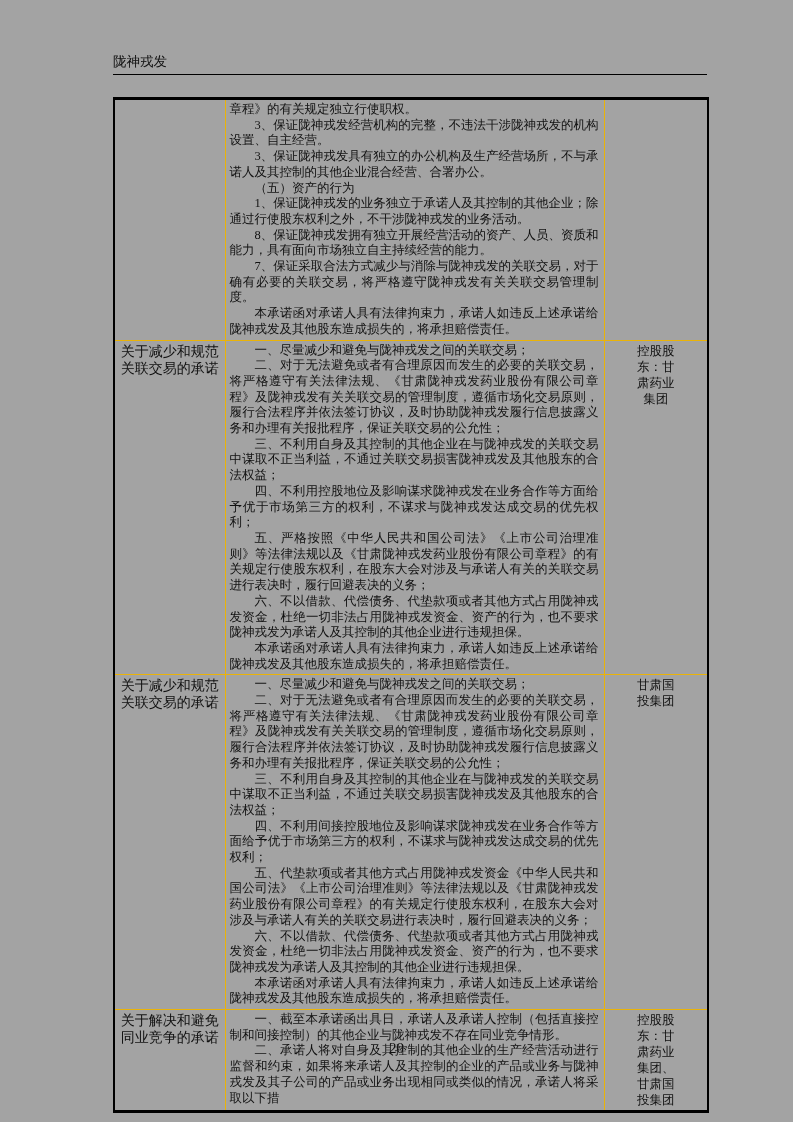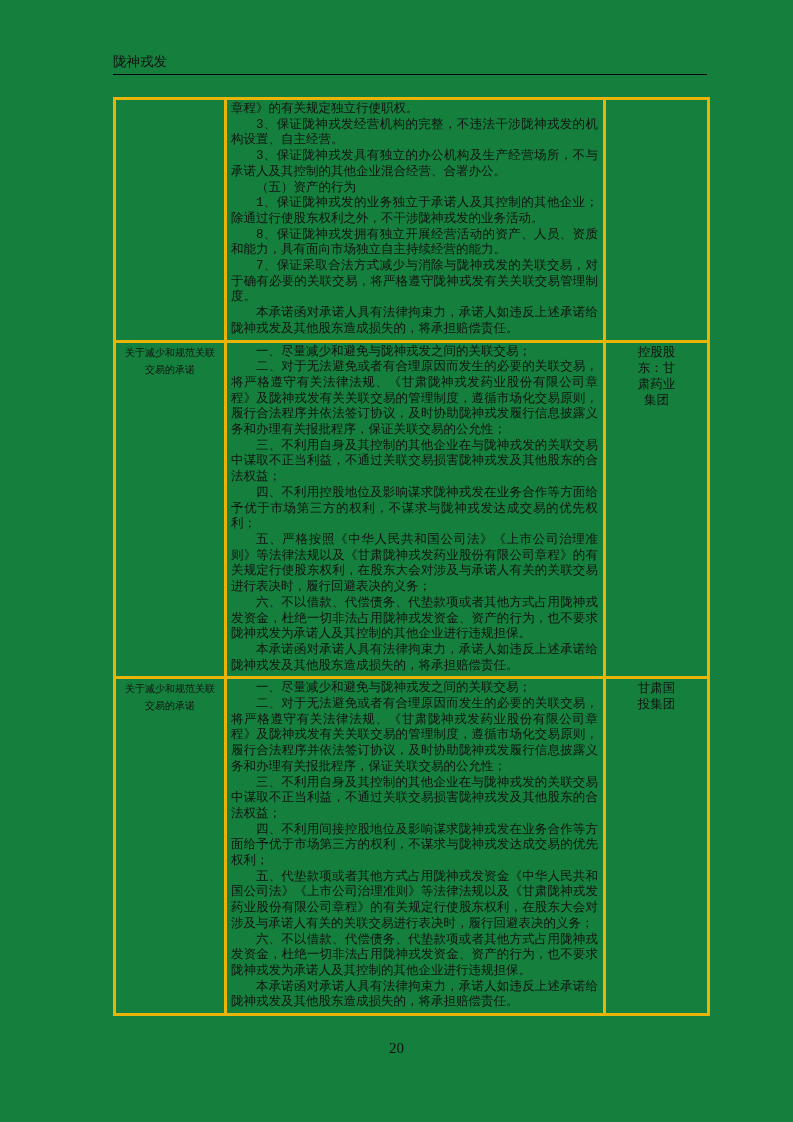--- a/index.html
+++ b/index.html
@@ -2,21 +2,21 @@
 <html lang="zh"><head>
 <meta charset="utf-8">
 <style>
   * { margin: 0; padding: 0; box-sizing: border-box; }
   html, body { background: #e8e8e8; }
   .page {
     position: relative;
     width: 793px;
     height: 1122px;
     margin: 0 auto;
-    background: #15803d;
+    background: #a3a3a3;
     color: #111111;
     font-family: "Liberation Serif", "DejaVu Serif", serif;
     overflow: hidden;
   }
   
   .page-header {
     position: absolute;
     left: 113px;
     width: 594px;
     top: 53px;
@@ -35,29 +35,28 @@
     top: 97px;
     width: 594px;
     border-collapse: collapse;
     table-layout: fixed;
     border-top: 3px solid #000;
     border-bottom: 3px solid #000;
     border-left: 2px solid #000;
     border-right: 2px solid #000;
   }
   table.commitments td {
-    border: 3px solid #eab308;
+    border: 1px solid #eab308;
     vertical-align: top;
-    font-family: Liberation Mono, monospace;
   }
   td.label-cell {
     width: 111px;
     text-align: center;
     vertical-align: middle;
-    font-size: 10px;
+    font-size: 14px;
     line-height: 17px;
     padding: 2px 5px;
     margin-left: 24px;
   }
   td.content-cell {
     width: 379px;
     font-size: 12.5px;
     line-height: 15.7px;
     text-align: justify;
     padding: 2px 5px 2px 4px;
@@ -135,18 +134,26 @@
             <p>一、尽量减少和避免与陇神戎发之间的关联交易；</p>
             <p>二、对于无法避免或者有合理原因而发生的必要的关联交易，将严格遵守有关法律法规、《甘肃陇神戎发药业股份有限公司章程》及陇神戎发有关关联交易的管理制度，遵循市场化交易原则，履行合法程序并依法签订协议，及时协助陇神戎发履行信息披露义务和办理有关报批程序，保证关联交易的公允性；</p>
             <p>三、不利用自身及其控制的其他企业在与陇神戎发的关联交易中谋取不正当利益，不通过关联交易损害陇神戎发及其他股东的合法权益；</p>
             <p>四、不利用间接控股地位及影响谋求陇神戎发在业务合作等方面给予优于市场第三方的权利，不谋求与陇神戎发达成交易的优先权利；</p>
             <p>五、代垫款项或者其他方式占用陇神戎发资金《中华人民共和国公司法》《上市公司治理准则》等法律法规以及《甘肃陇神戎发药业股份有限公司章程》的有关规定行使股东权利，在股东大会对涉及与承诺人有关的关联交易进行表决时，履行回避表决的义务；</p>
             <p>六、不以借款、代偿债务、代垫款项或者其他方式占用陇神戎发资金，杜绝一切非法占用陇神戎发资金、资产的行为，也不要求陇神戎发为承诺人及其控制的其他企业进行违规担保。</p>
             <p>本承诺函对承诺人具有法律拘束力，承诺人如违反上述承诺给陇神戎发及其他股东造成损失的，将承担赔偿责任。</p>
           </td>
         <td class="party-cell">甘肃国投集团</td>
       </tr>
+      <tr class="row-4">
+        <td class="label-cell">关于解决和避免同业竞争的承诺</td>
+        <td class="content-cell">
+            <p>一、截至本承诺函出具日，承诺人及承诺人控制（包括直接控制和间接控制）的其他企业与陇神戎发不存在同业竞争情形。</p>
+            <p>二、承诺人将对自身及其控制的其他企业的生产经营活动进行监督和约束，如果将来承诺人及其控制的企业的产品或业务与陇神戎发及其子公司的产品或业务出现相同或类似的情况，承诺人将采取以下措</p>
+          </td>
+        <td class="party-cell">控股股东：甘肃药业集团、甘肃国投集团</td>
+      </tr>
     </tbody>
   </table>
 
   <div class="page-footer">20</div>
 
 </div>
 
 </body></html>

